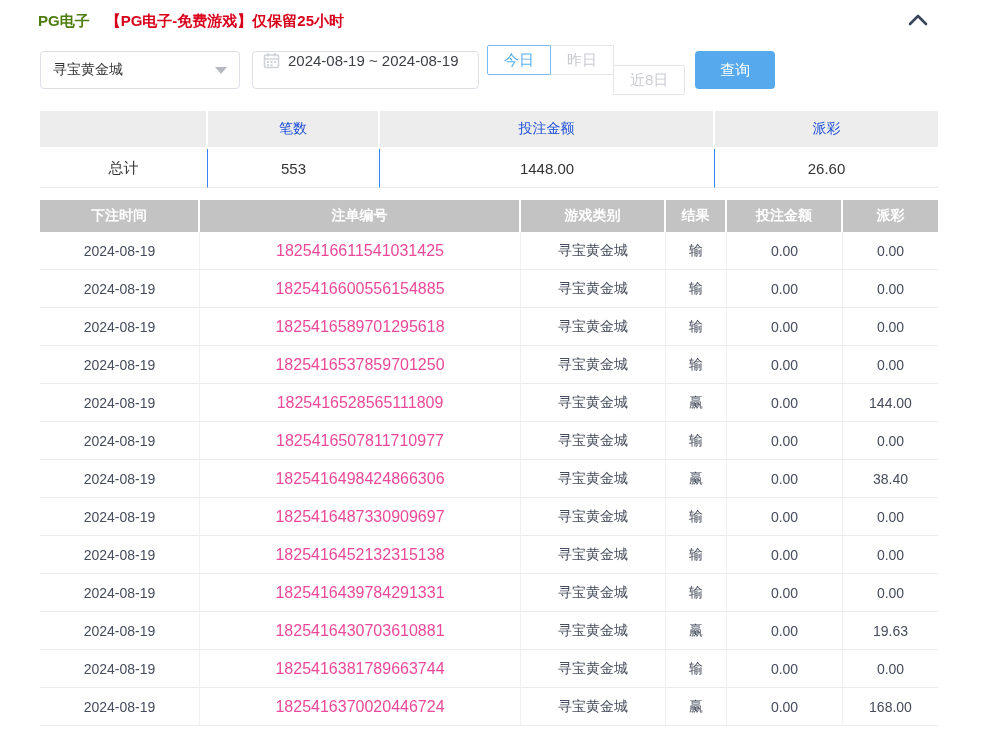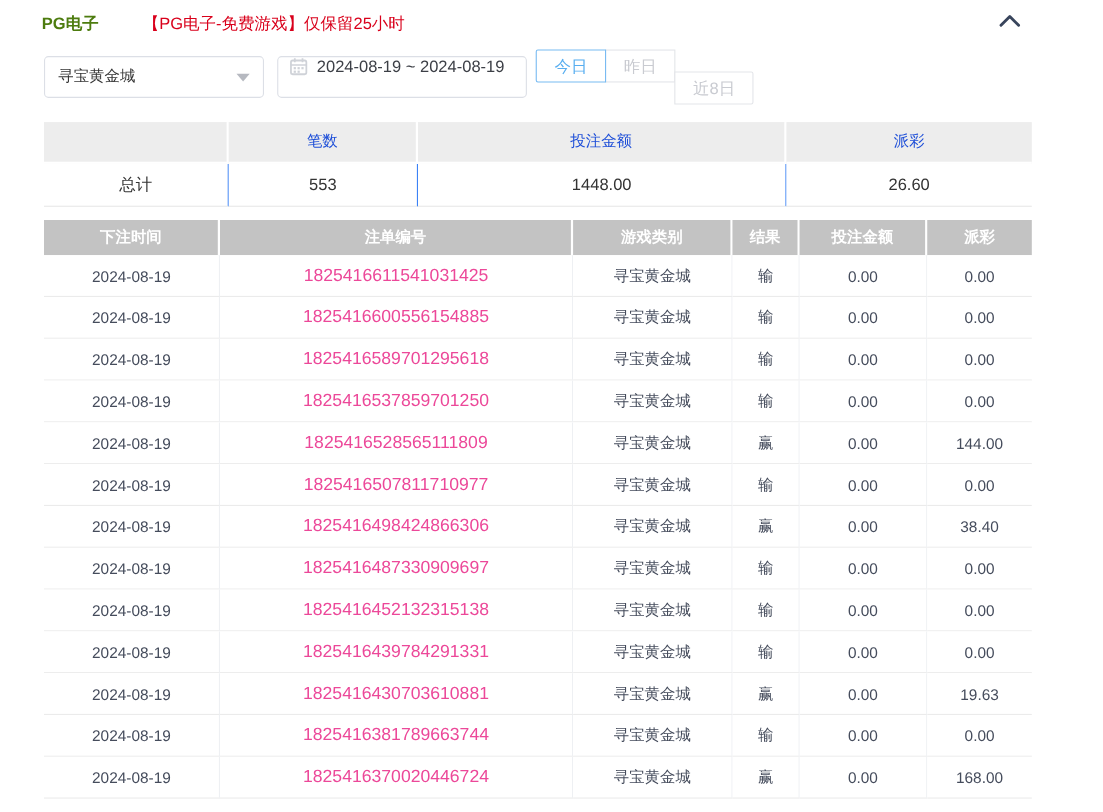--- a/index.html
+++ b/index.html
@@ -3,21 +3,21 @@
 <meta charset="utf-8">
 <style>
   * { margin:0; padding:0; box-sizing:border-box; }
   html,body { width:1003px; height:738px; overflow:hidden; background:#fff;
     font-family:"Liberation Sans","DejaVu Sans",sans-serif; }
   .page { position:relative; width:1003px; height:738px; background:#fff; }
 
   
   .panel-header { display:flex; align-items:center; padding:12px 40px 0 38px; }
   .panel-title { font-size:15px; font-weight:bold; color:#4d7c0f; }
-  .panel-notice { font-size:15px; font-weight:normal; color:#d9001b; margin-left:40px; }
+  .panel-notice { font-size:15px; font-weight:bold; color:#d9001b; margin-left:16px; }
   .collapse-btn { margin-left:auto; margin-right:34px; cursor:pointer; display:flex; align-items:center; }
 
   
   .filter-row { display:flex; align-items:center; margin:20px 40px 0 40px; height:38px; }
   .select-box { width:200px; height:38px; border:1px solid #dcdfe6; border-radius:4px;
     display:flex; align-items:center; justify-content:space-between; padding:0 12px; cursor:pointer; }
   .select-box .sel-text { font-size:14px; color:#333; }
   .caret-down { width:0; height:0; border-left:6px solid transparent; border-right:6px solid transparent;
     border-top:7px solid #b6b9c0; }
   .date-box { width:227px; height:38px; border:1px solid #dcdfe6; border-radius:4px; margin-left:12px;
@@ -91,20 +91,21 @@
       </span>
       <span class="date-text">2024-08-19 ~ 2024-08-19</span>
     </div>
 
     <div class="btn-group">
       <button class="range-btn active">今日</button>
       <button class="range-btn">昨日</button>
       <button class="range-btn">近8日</button>
     </div>
 
+    <button class="query-btn">查询</button>
   </div>
 
   <table class="summary-table">
     <colgroup>
         <col style="width:168px">
         <col style="width:172px">
         <col style="width:335px">
         <col style="width:223px">
       </colgroup>
     <thead>

